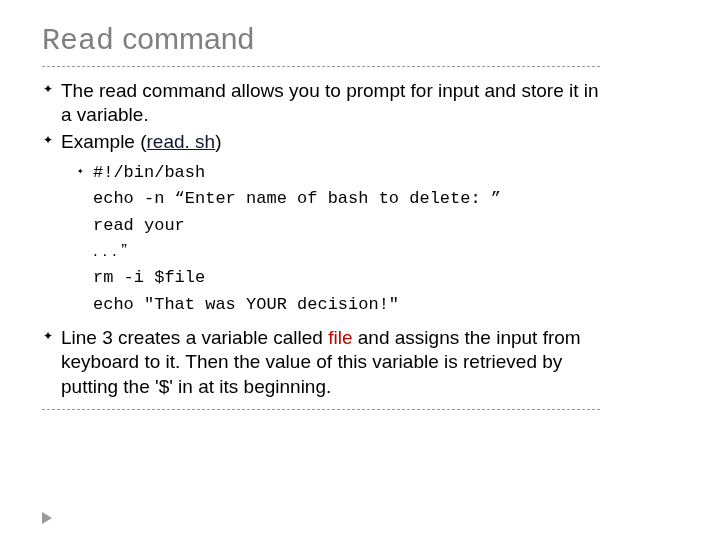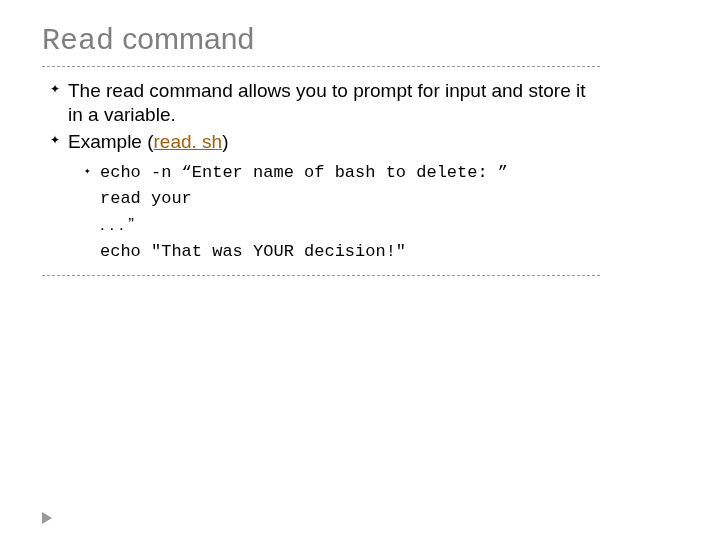--- a/index.html
+++ b/index.html
@@ -31,40 +31,40 @@
   .dashrule {
     border: none;
     border-top: 1px dashed #9a9a9a;
     margin: 8px 0 12px 0;
   }
   .dashrule.bottom {
     margin: 10px 0 4px 0;
   }
   ul.body {
     list-style: none;
-    margin: 8px;
+    margin: 1px;
     padding: 0;
   }
   ul.body > li {
     position: relative;
     padding-left: 18px;
     margin: 0 0 2px 0;
     font-size: 19px;
     line-height: 1.28;
   }
   ul.body > li::before {
     content: "\2726"; 
     position: absolute;
     left: 0;
     top: 3px;
     font-size: 12px;
     color: #000;
   }
   .link {
-    color: #a16207;
+    color: #0f172a;
     text-decoration: underline;
     cursor: text;
   }
   ul.sub {
     list-style: none;
     margin: 6px 0 8px 0;
     padding: 0 0 0 16px;
   }
   ul.sub > li {
     position: relative;
@@ -112,25 +112,30 @@
 
   <ul class="body">
     <li>
       <span>The read command allows you to prompt for input and store it in a variable.</span>
     </li>
     <li>
       <span>Example (</span><span class="link">read. sh</span><span>)</span>
 
       <ul class="sub">
         <li>
+          <span class="code-line">#!/bin/bash</span>
           <span class="code-line">echo -n “Enter name of bash to delete: ”</span>
           <span class="code-line">read your</span>
           <span class="code-line arial tight">. . . ”</span>
+          <span class="code-line">rm -i $file</span>
           <span class="code-line">echo "That was YOUR decision!"</span>
         </li>
       </ul>
+    </li>
+    <li class="note">
+      <span>Line 3 creates a variable called </span><span class="red">file</span><span> and assigns the input from keyboard to it. Then the value of this variable is retrieved by putting the '$' in at its beginning.</span>
     </li>
   </ul>
 
   <hr class="dashrule bottom">
 
   <div class="footer-marker"></div>
 </div>
 
 </body></html>

